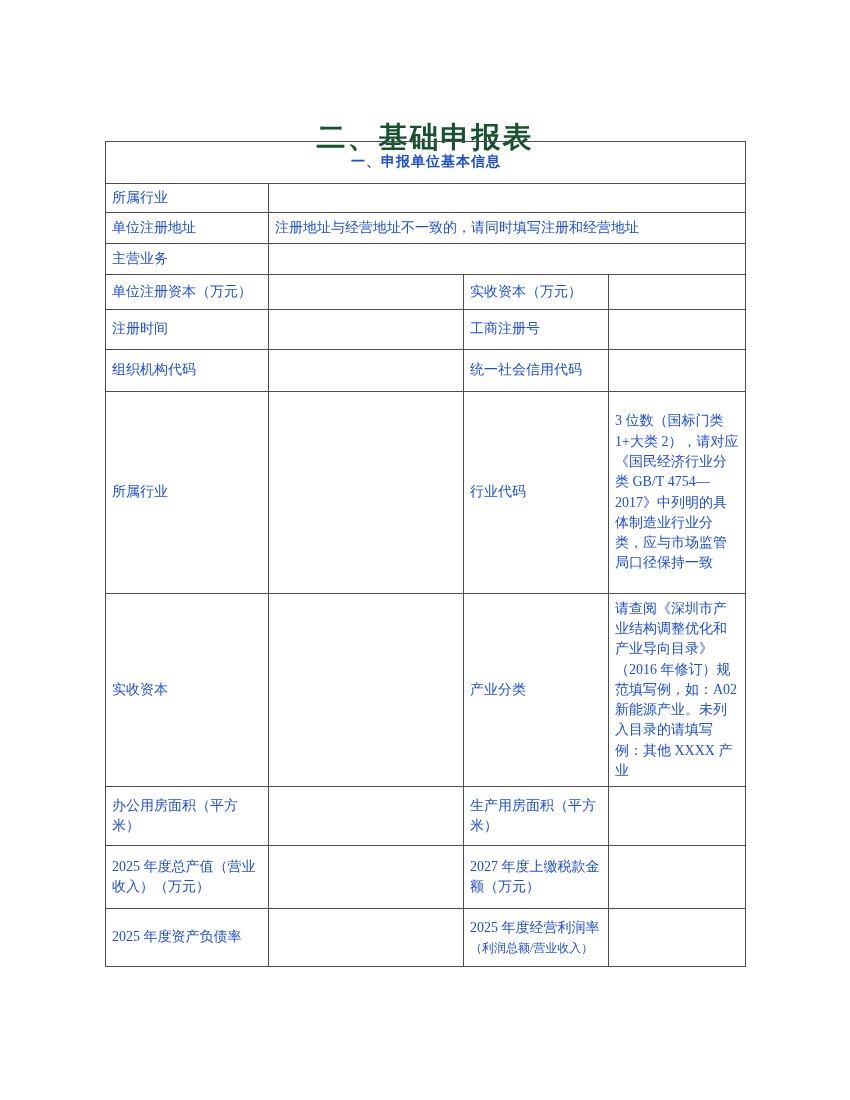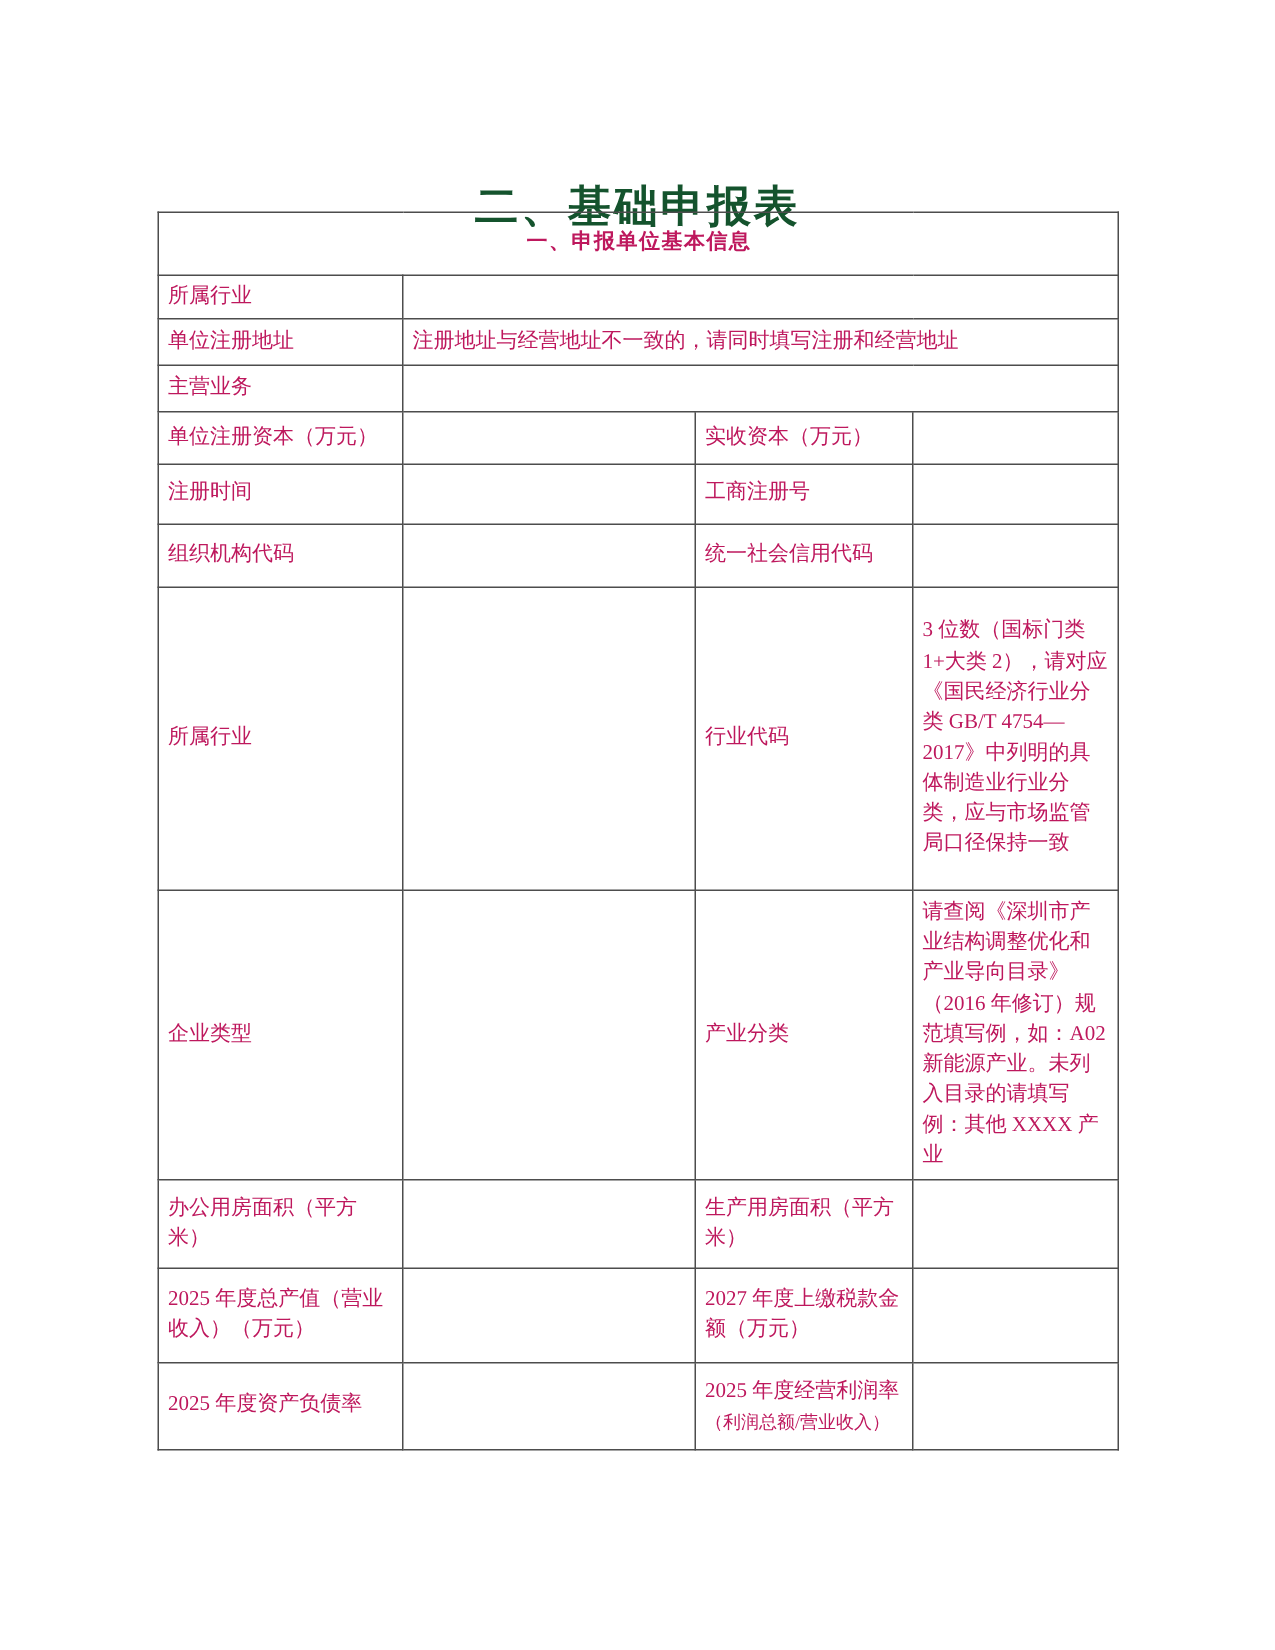--- a/index.html
+++ b/index.html
@@ -27,21 +27,21 @@
     position:absolute;
     left:105px; top:141px;
     width:640px;
     border-collapse:collapse;
     table-layout:fixed;
   }
   table.form-table td {
     border:1px solid #4d4d4d;
     vertical-align:middle;
     font-size:14px;
-    color:#be185d;
+    color:#1d4ed8;
     padding:3px 5px 3px 6px;
     line-height:1.45;
     word-break:break-word;
   }
   td.section-header {
     text-align:center;
     font-weight:bold;
     font-size:15px;
     letter-spacing:1px;
     color:#1c1c1c;
@@ -114,21 +114,21 @@
     </tr>
 
     <tr style="height:202px">
       <td>所属行业</td>
       <td class="value"></td>
       <td>行业代码</td>
       <td class="note">3 位数（国标门类 1+大类 2），请对应《国民经济行业分类 GB/T 4754—2017》中列明的具体制造业行业分类，应与市场监管局口径保持一致</td>
     </tr>
 
     <tr style="height:193px">
-      <td>企业类型</td>
+      <td>实收资本</td>
       <td class="value"></td>
       <td>产业分类</td>
       <td class="note">请查阅《深圳市产业结构调整优化和产业导向目录》（2016 年修订）规范填写例，如：A02 新能源产业。未列入目录的请填写例：其他 XXXX 产业</td>
     </tr>
 
     <tr style="height:59px">
       <td>办公用房面积（平方米）</td>
       <td class="value"></td>
       <td>生产用房面积（平方米）</td>
       <td class="value"></td>

